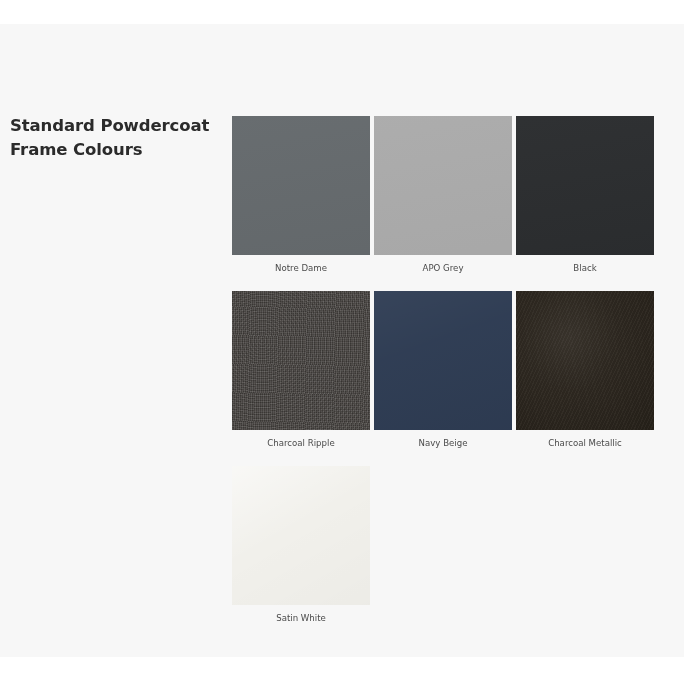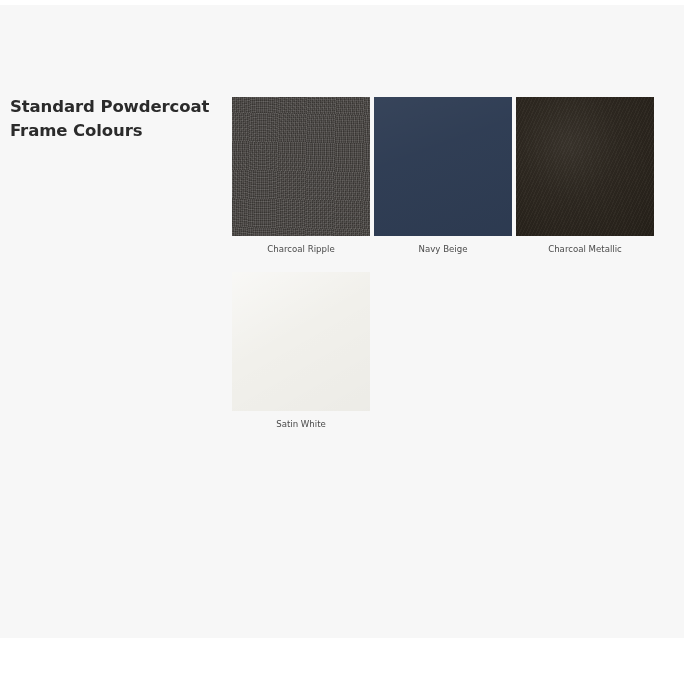--- a/index.html
+++ b/index.html
@@ -21,21 +21,21 @@
     position: relative;
     width: 700px;
     height: 700px;
     background: #ffffff;
   }
 
   
   #panel {
     position: absolute;
     left: 0px;
-    top: 5px;
+    top: 24px;
     width: 684px;
     height: 633px;
     background: #f7f7f7;
     box-sizing: border-box;
   }
 
   
   #title-block {
     position: absolute;
     left: 10px;
@@ -188,20 +188,34 @@
   <div id="panel" style="background: rgb(247, 247, 247);">
 
     <div id="title-block">
       <span class="title-line" style="color: rgb(43, 43, 43);">Standard Powdercoat</span>
       <span class="title-line" style="color: rgb(43, 43, 43);">Frame Colours</span>
     </div>
 
     <div id="grid">
         <div class="grid-row">
           <div class="cell">
+            <div class="swatch tex-flat" title="Notre Dame" style="background: rgb(101, 106, 109);"></div>
+            <div class="cell-label" style="color: rgb(74, 74, 74);">Notre Dame</div>
+          </div>
+          <div class="cell">
+            <div class="swatch tex-flat" title="APO Grey" style="background: rgb(171, 171, 171);"></div>
+            <div class="cell-label" style="color: rgb(74, 74, 74);">APO Grey</div>
+          </div>
+          <div class="cell">
+            <div class="swatch tex-flat" title="Black" style="background: rgb(43, 45, 47);"></div>
+            <div class="cell-label" style="color: rgb(74, 74, 74);">Black</div>
+          </div>
+        </div>
+        <div class="grid-row">
+          <div class="cell">
             <div class="swatch tex-ripple" title="Graphite Ripple" style="background: rgb(71, 67, 64);"></div>
             <div class="cell-label" style="color: rgb(74, 74, 74);">Charcoal Ripple</div>
           </div>
           <div class="cell">
             <div class="swatch tex-gloss" title="Navy Gloss" style="background: rgb(46, 60, 83);"></div>
             <div class="cell-label" style="color: rgb(74, 74, 74);">Navy Beige</div>
           </div>
           <div class="cell">
             <div class="swatch tex-metallic" title="Charcoal Metallic" style="background: rgb(42, 36, 28);"></div>
             <div class="cell-label" style="color: rgb(74, 74, 74);">Charcoal Metallic</div>

